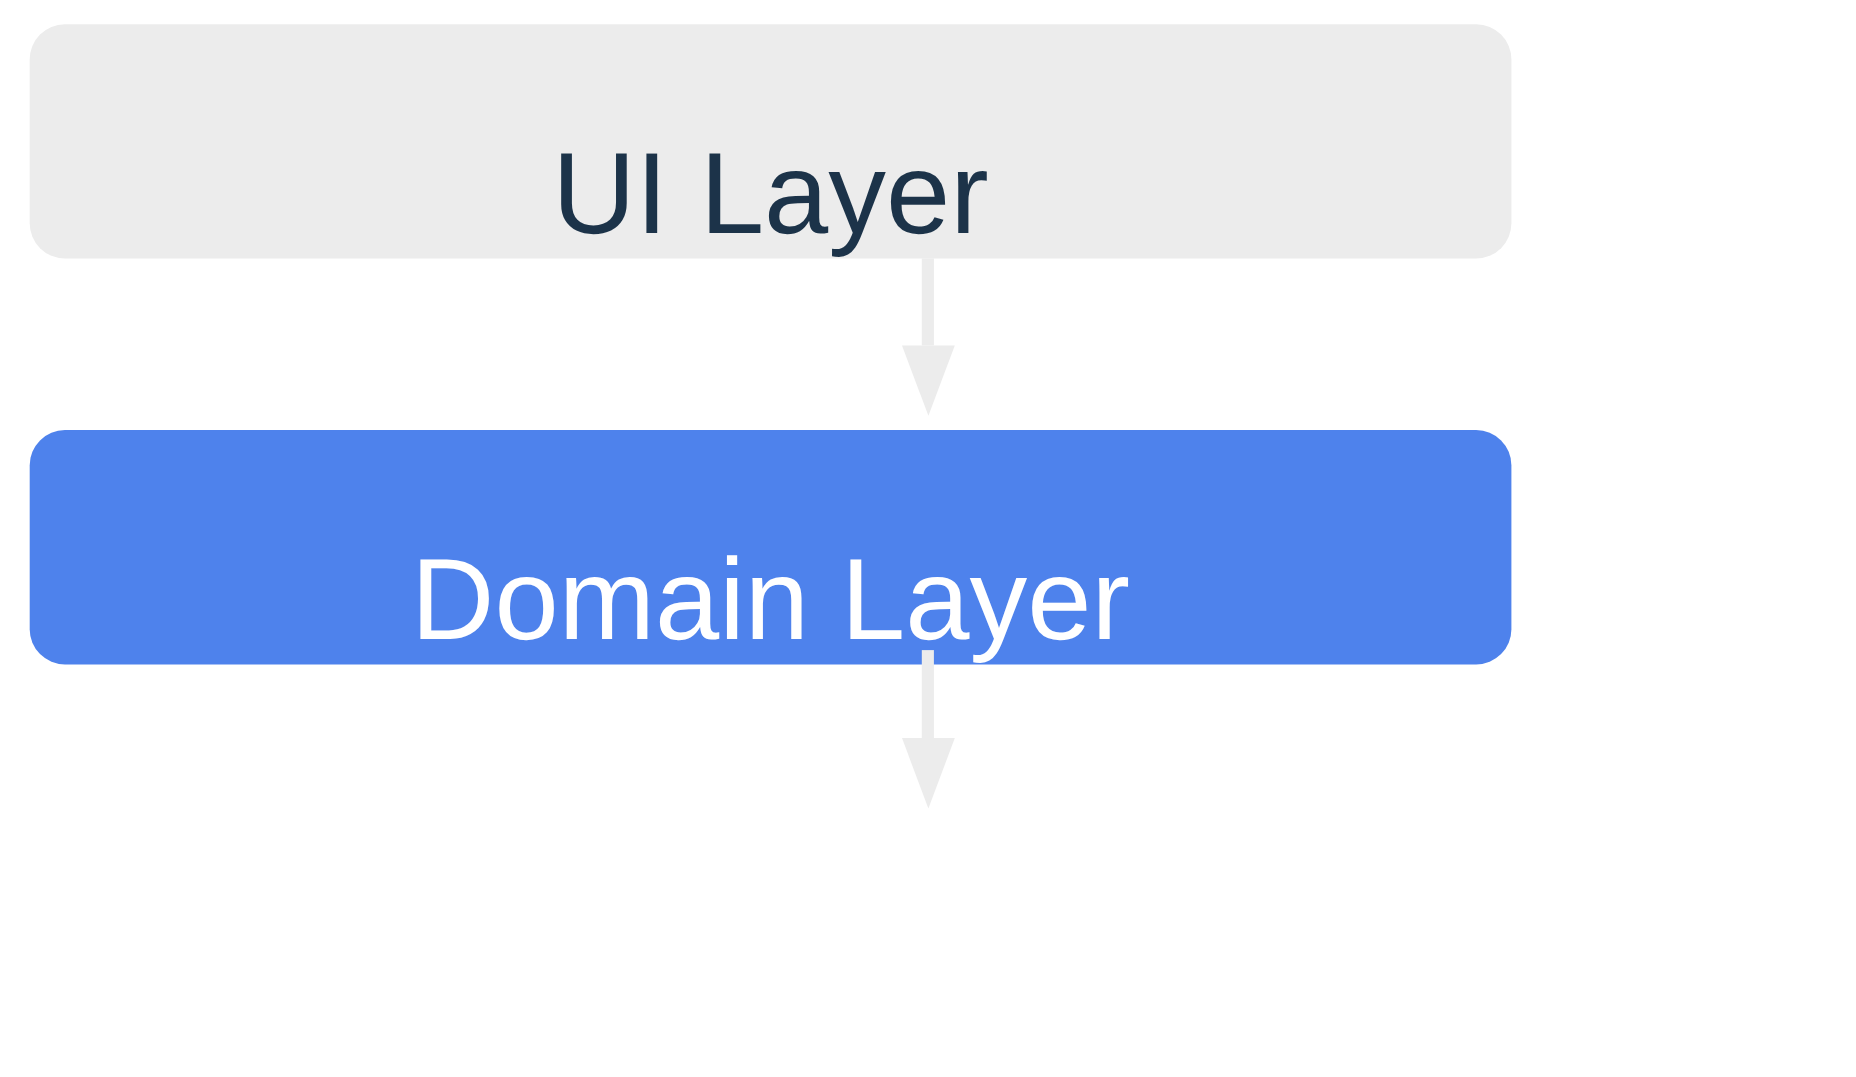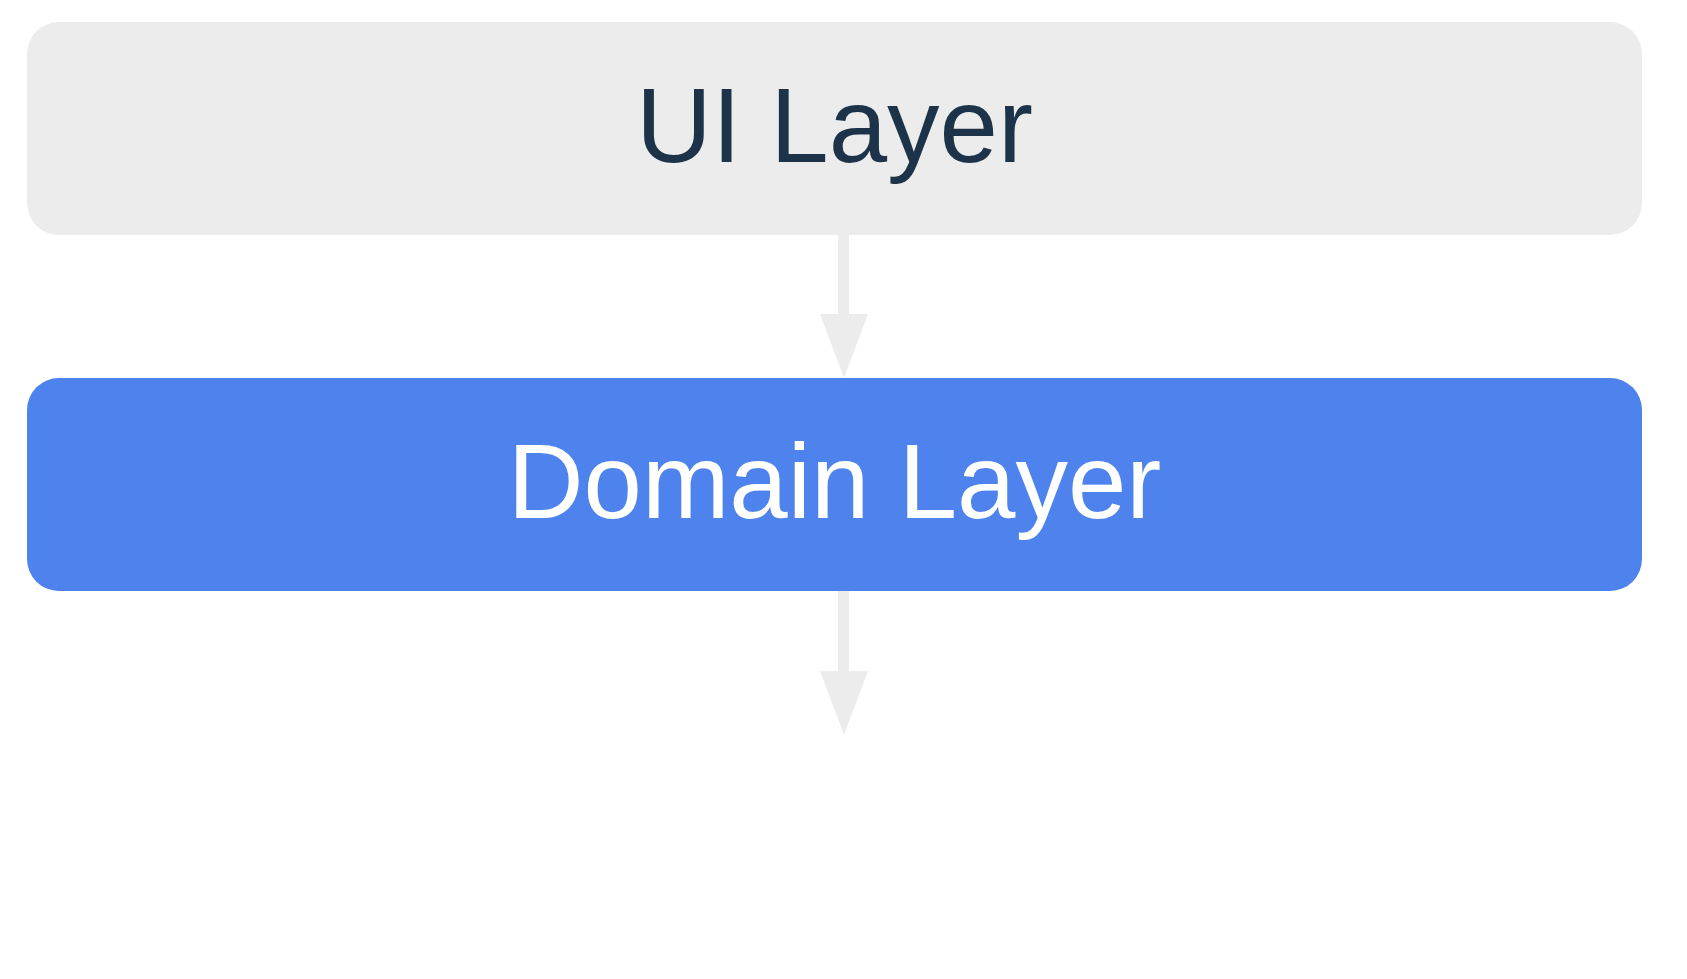--- a/index.html
+++ b/index.html
@@ -11,31 +11,32 @@
   .stage {
     position: relative;
     width: 1687px;
     height: 979px;
     background: var(--page-bg, #ffffff);
     overflow: hidden;
   }
   .layer-box {
     position: absolute;
     left: 27px;
-    width: 1615px;
+    width: 1347px;
     border-radius: 32px;
     display: flex;
-    align-items: center;
+    align-items: flex-end;
     justify-content: center;
   }
   .layer-box.gray {
     background: var(--layer-gray, #ececec);
   }
   .layer-box.blue {
     background: var(--layer-blue, #4e82ec);
+    margin-top: 13px;
   }
   .layer-label {
     font-size: 105px;
     line-height: 1;
     letter-spacing: 0px;
     white-space: nowrap;
     padding-bottom: 6px; 
   }
   .gray .layer-label { color: var(--text-dark, #1c3349); }
   .blue .layer-label { color: var(--text-light, #ffffff); }

